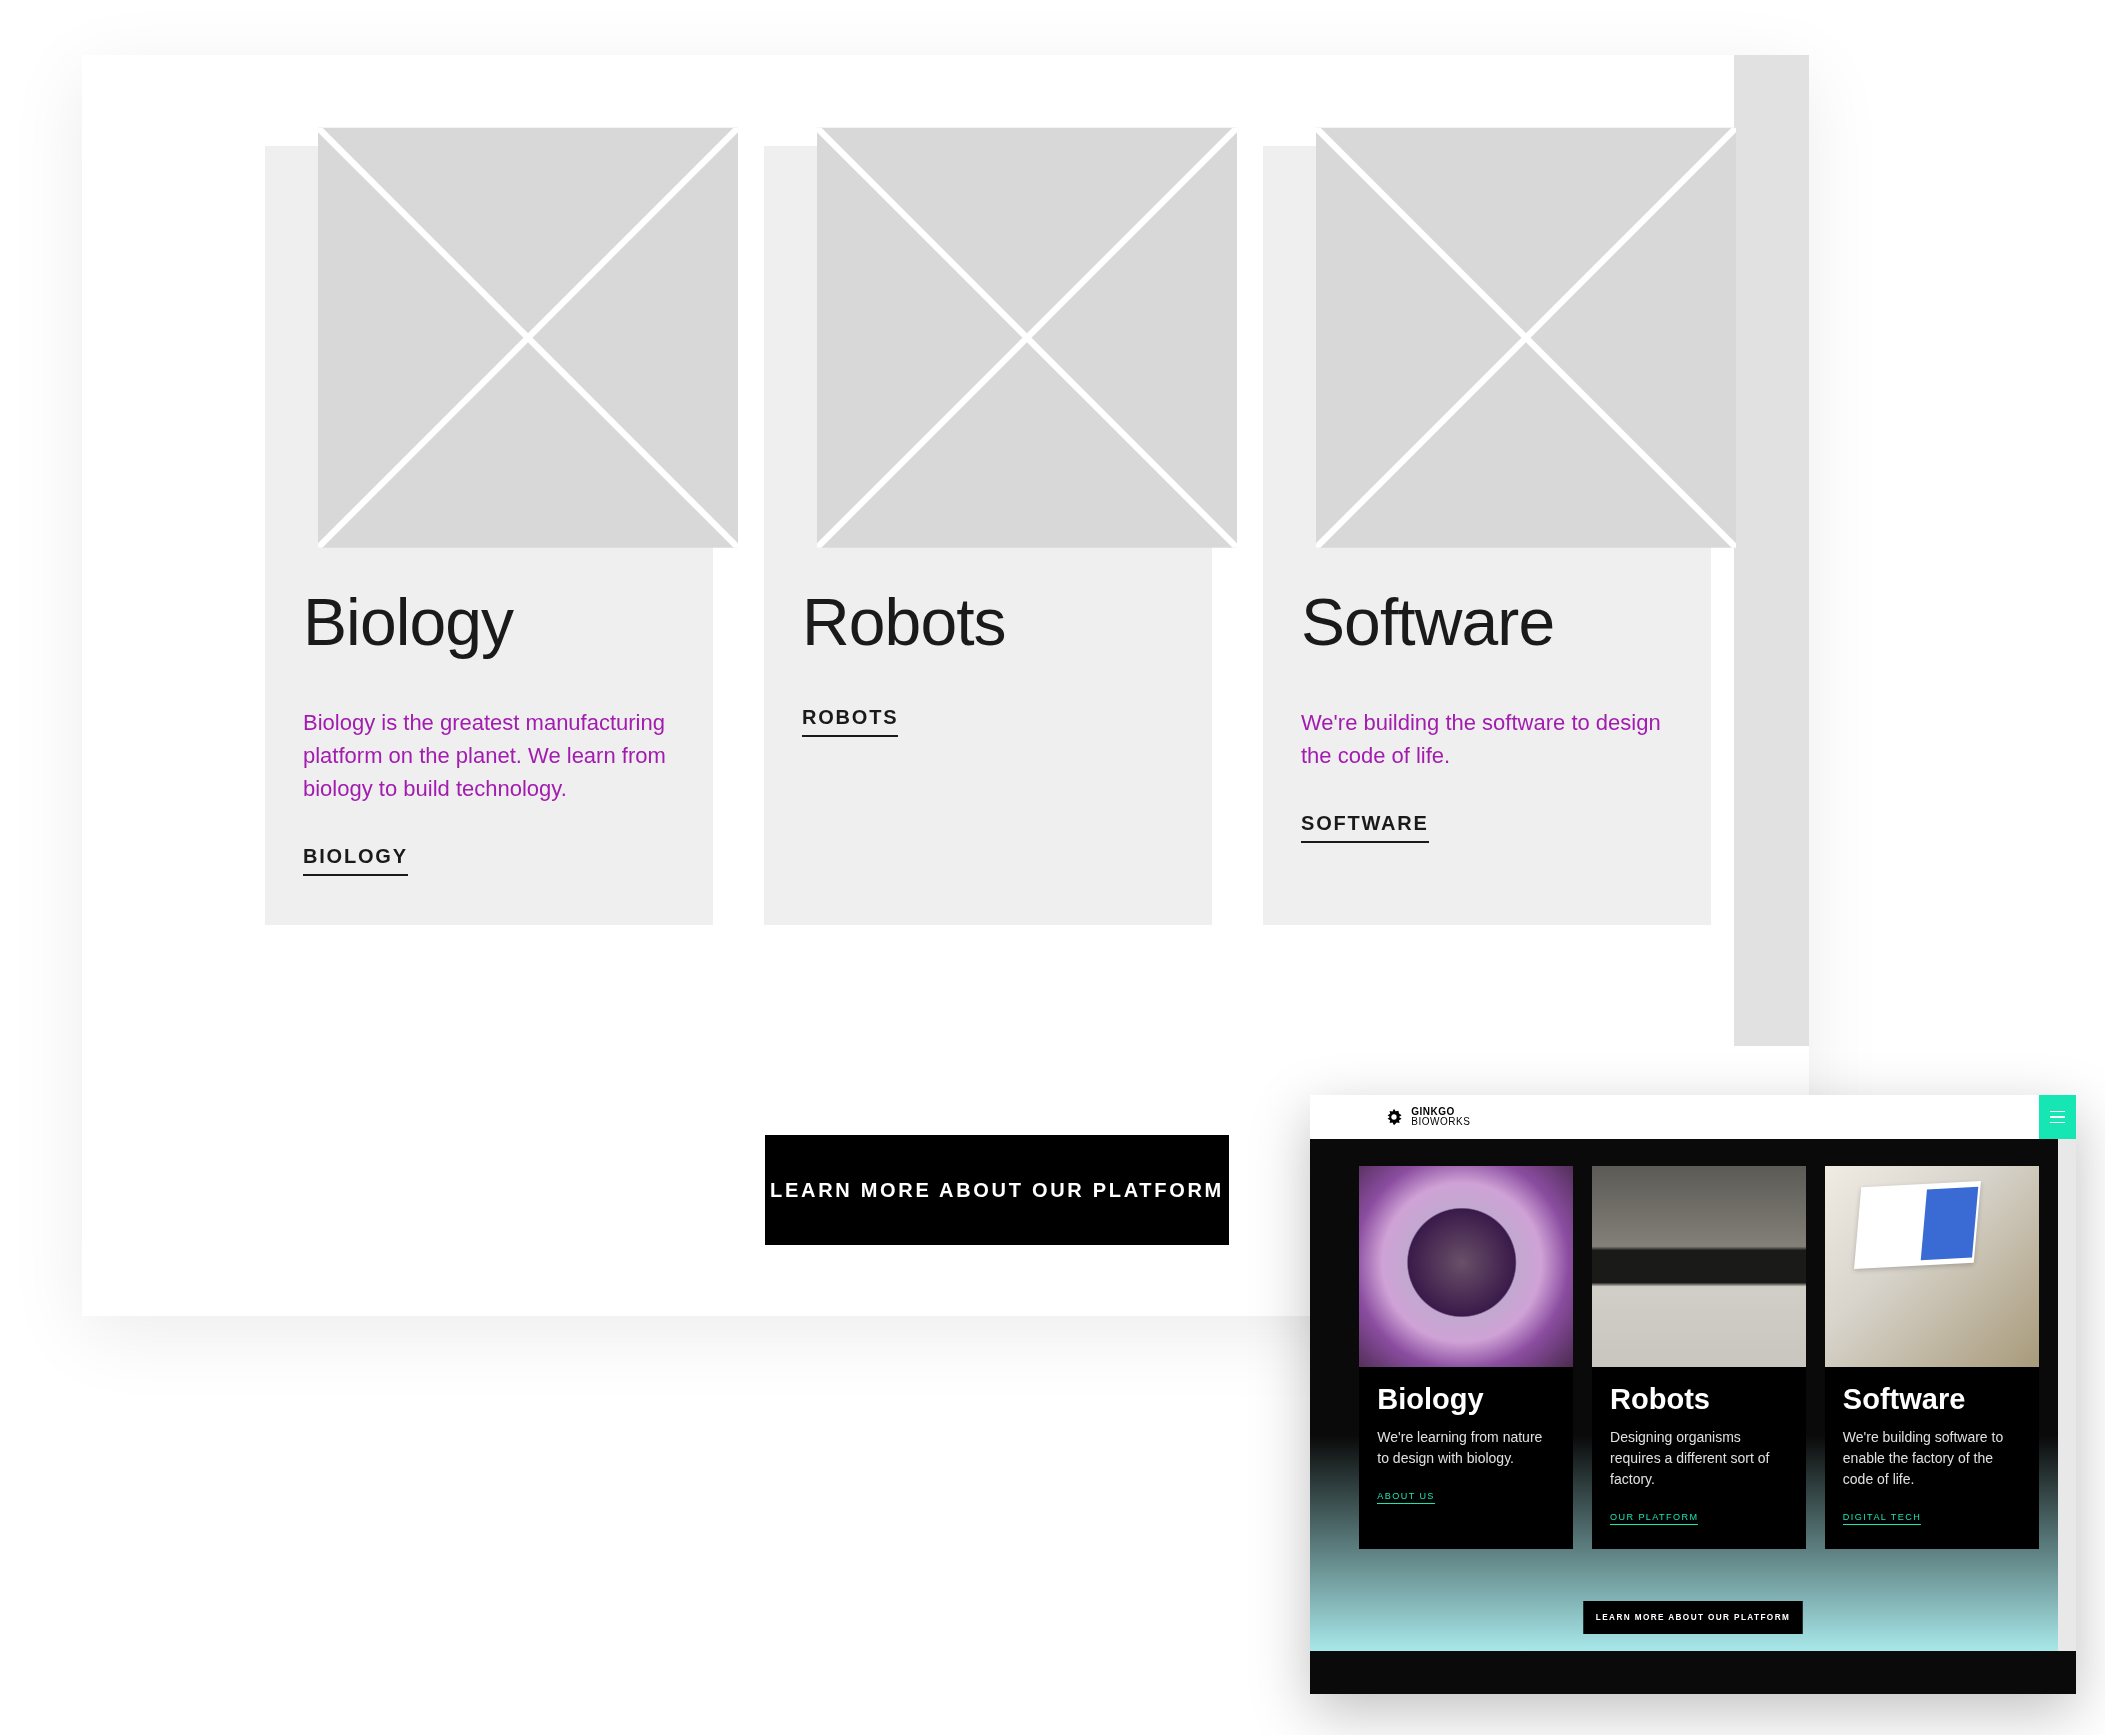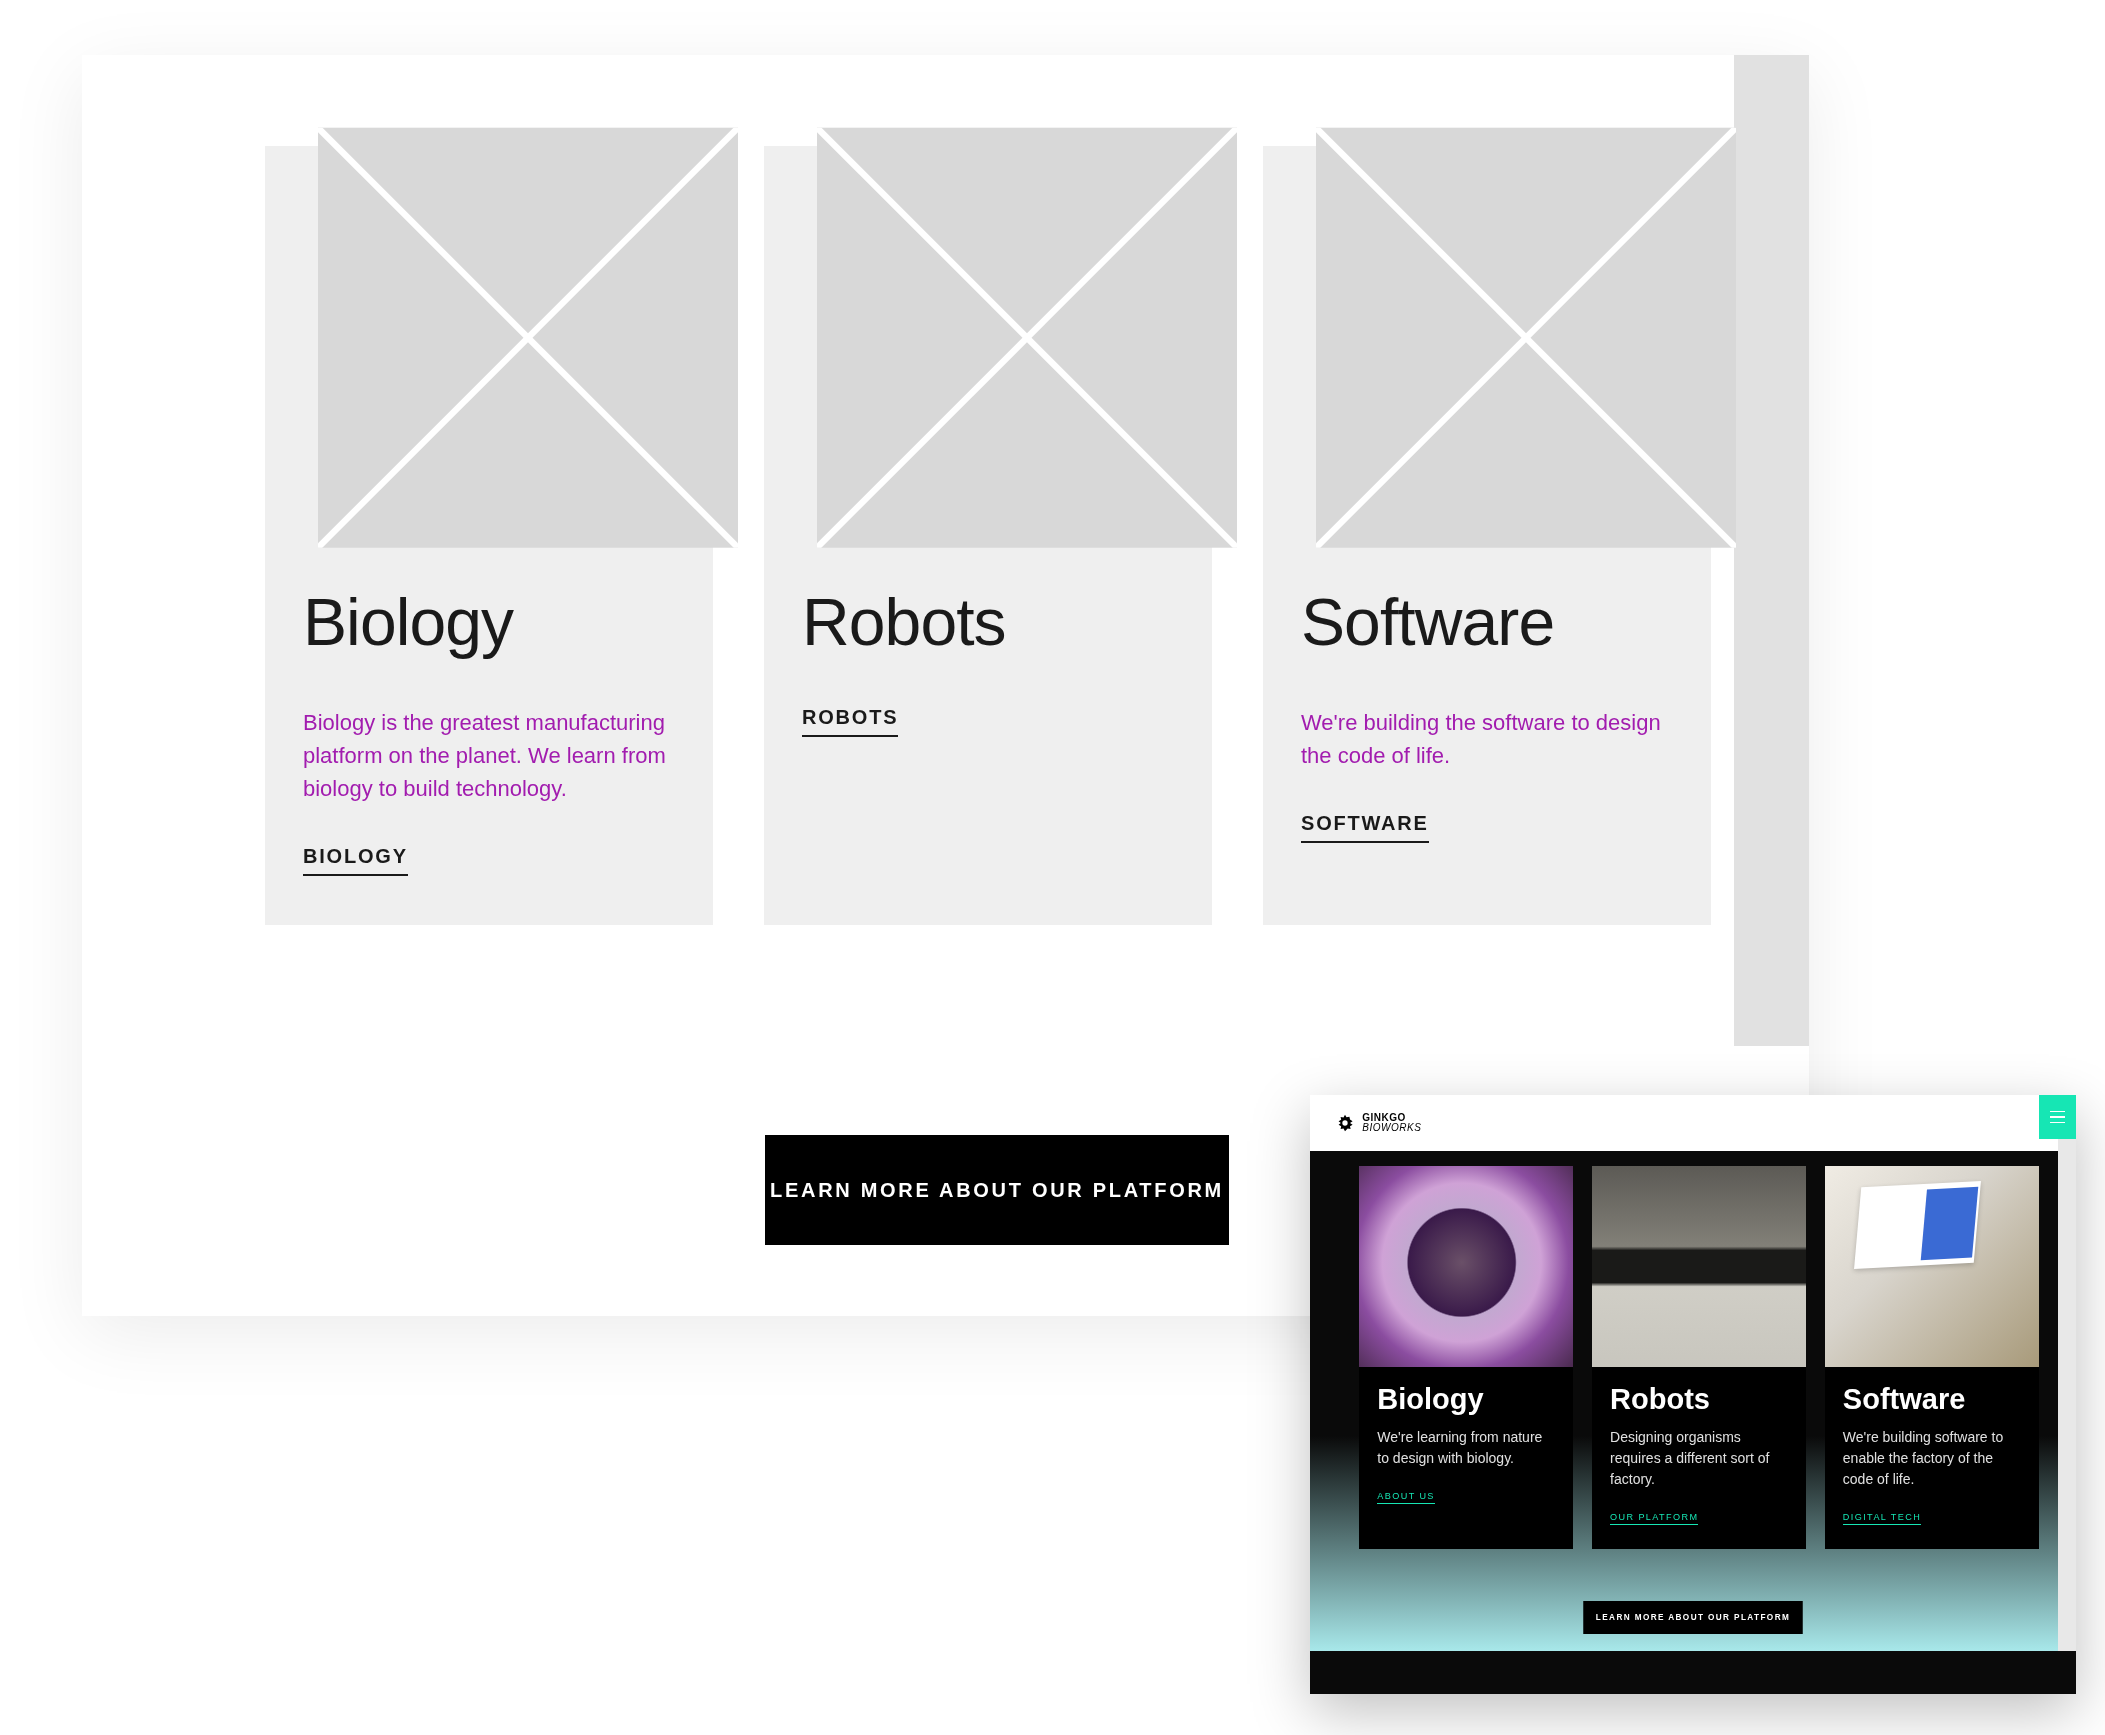--- a/index.html
+++ b/index.html
@@ -82,28 +82,28 @@
   left: 1310px;
   top: 1095px;
   width: 766px;
   height: 599px;
   background: #0a0a0a;
   box-shadow: 0 18.3px 55px rgba(0,0,0,0.25);
   overflow: hidden;
 }
 .preview-header {
   position: absolute;
-  left: 0; top: 0; width: 100%; height: 56px;
+  left: 0; top: 0; width: 100%; height: 44px;
   background: #fff;
-  display: flex; padding-left: 25px;
+  display: flex; padding-left: 74px;
 }
 .preview-logo { display: flex; align-items: center; gap: 7.3px; }
 .preview-logo-icon { width: 20px; height: 20px; }
 .preview-logo-text { font-size: 10px; font-weight: 700; line-height: 1.05; letter-spacing: 0.5px; color: #000; }
-.preview-logo-text .sub { font-weight: 400; display: block; font-style: italic; }
+.preview-logo-text .sub { font-weight: 400; display: block; }
 .preview-menu {
   position: absolute; right: 0; top: 0; width: 37px; height: 44px;
   background: #16e6b4; display: flex; flex-direction: column;
   align-items: center; justify-content: center; gap: 3.7px; cursor: pointer;
 }
 .preview-menu span { width: 14.6px; height: 1.8px; background: #fff; }
 .preview-side {
   position: absolute; right: 0; top: 44px; width: 18.3px; height: 512px;
   background: #e8e8e8;
 }

